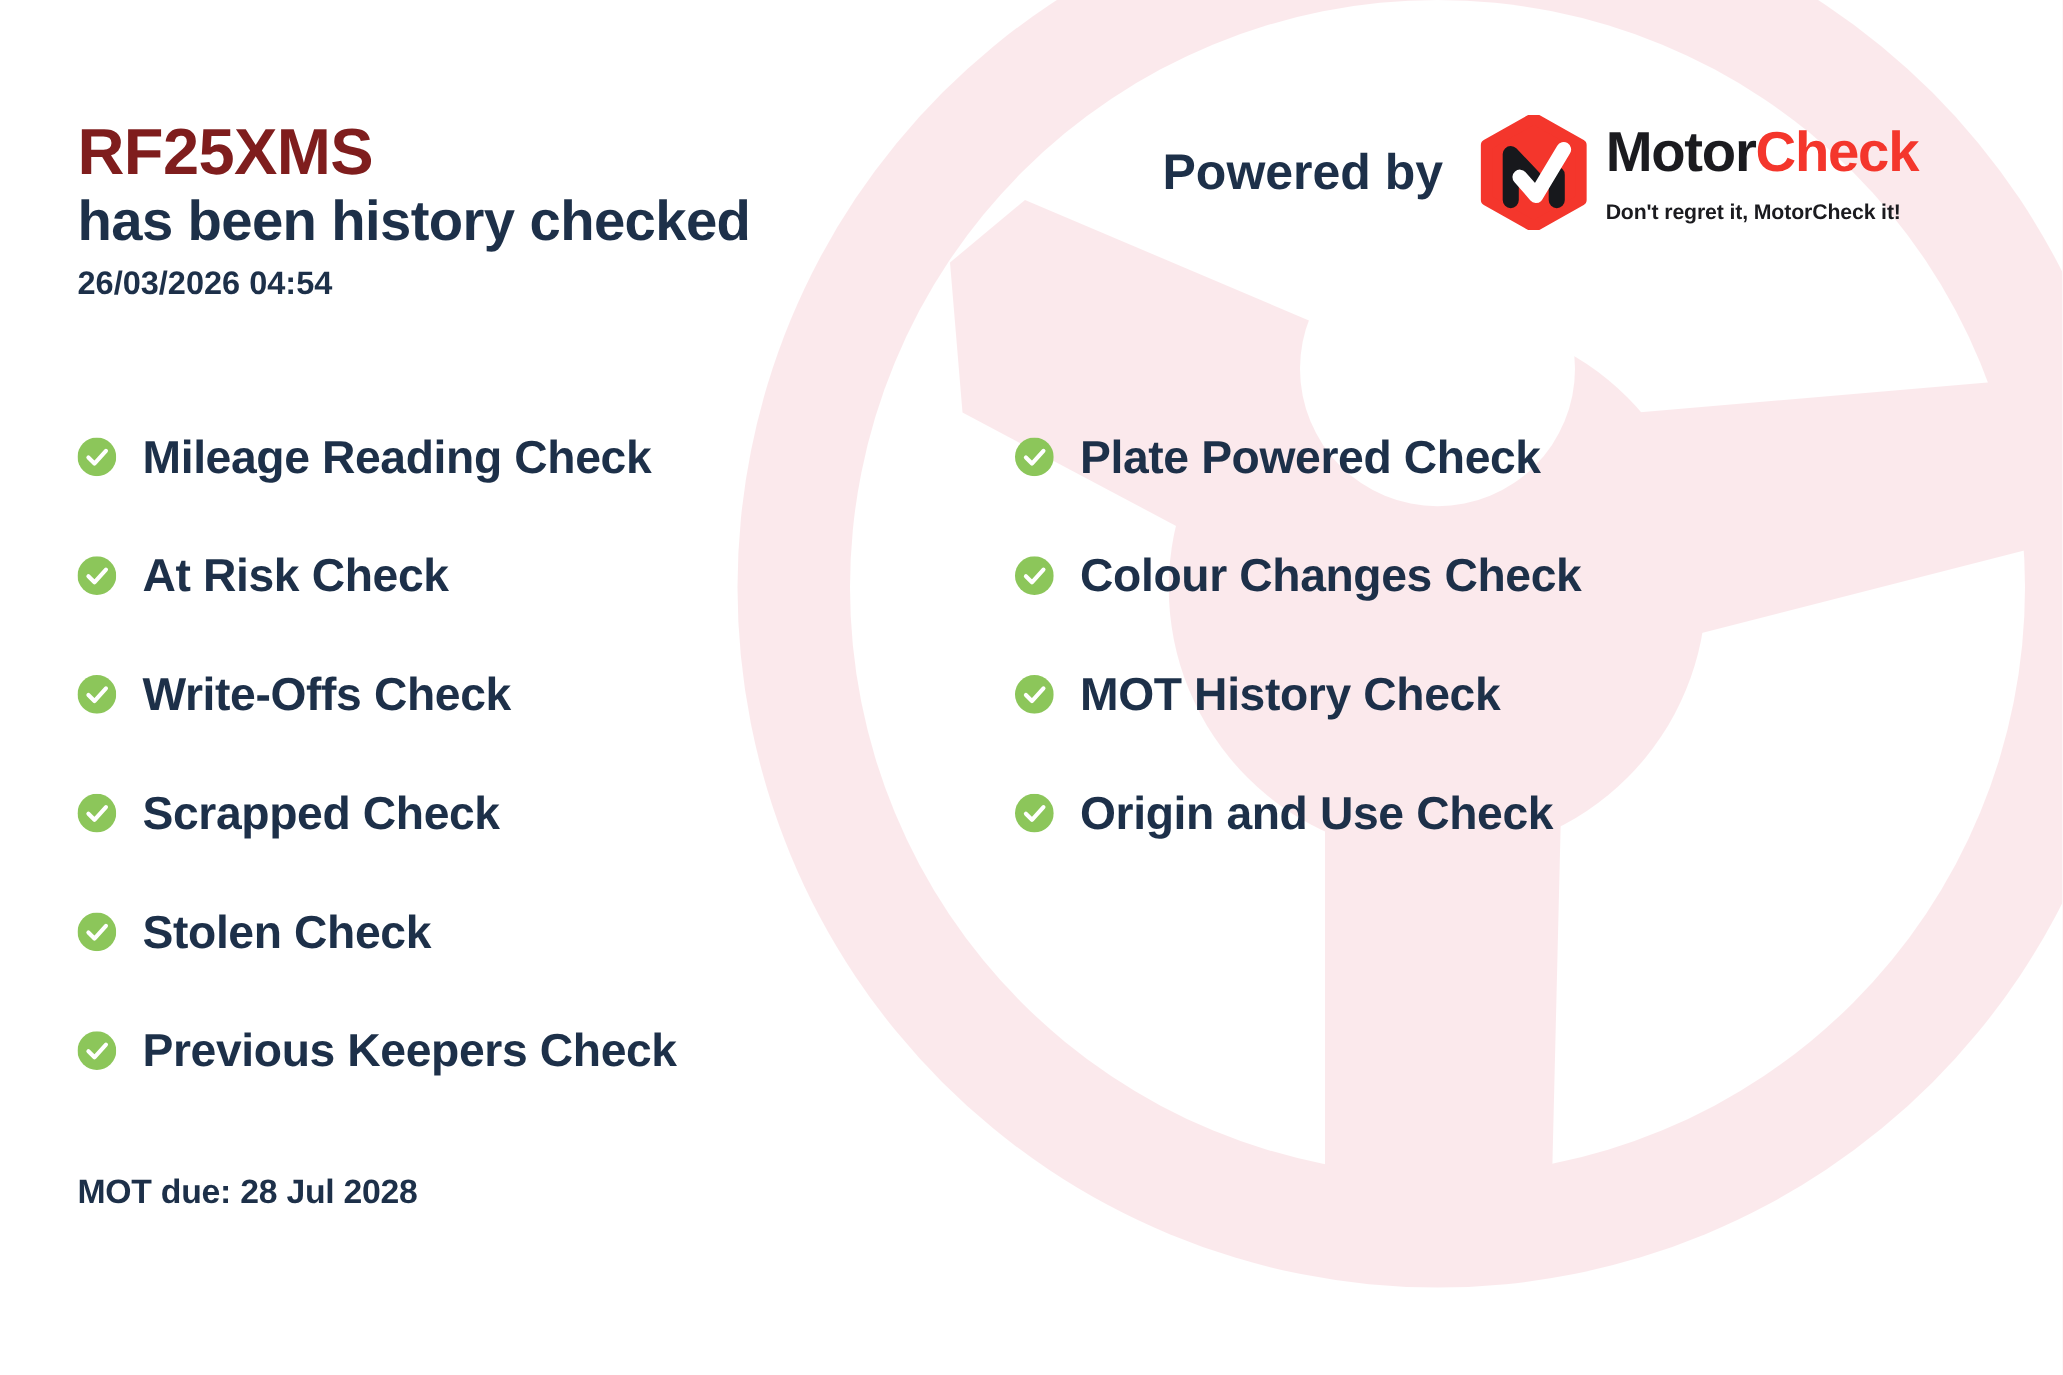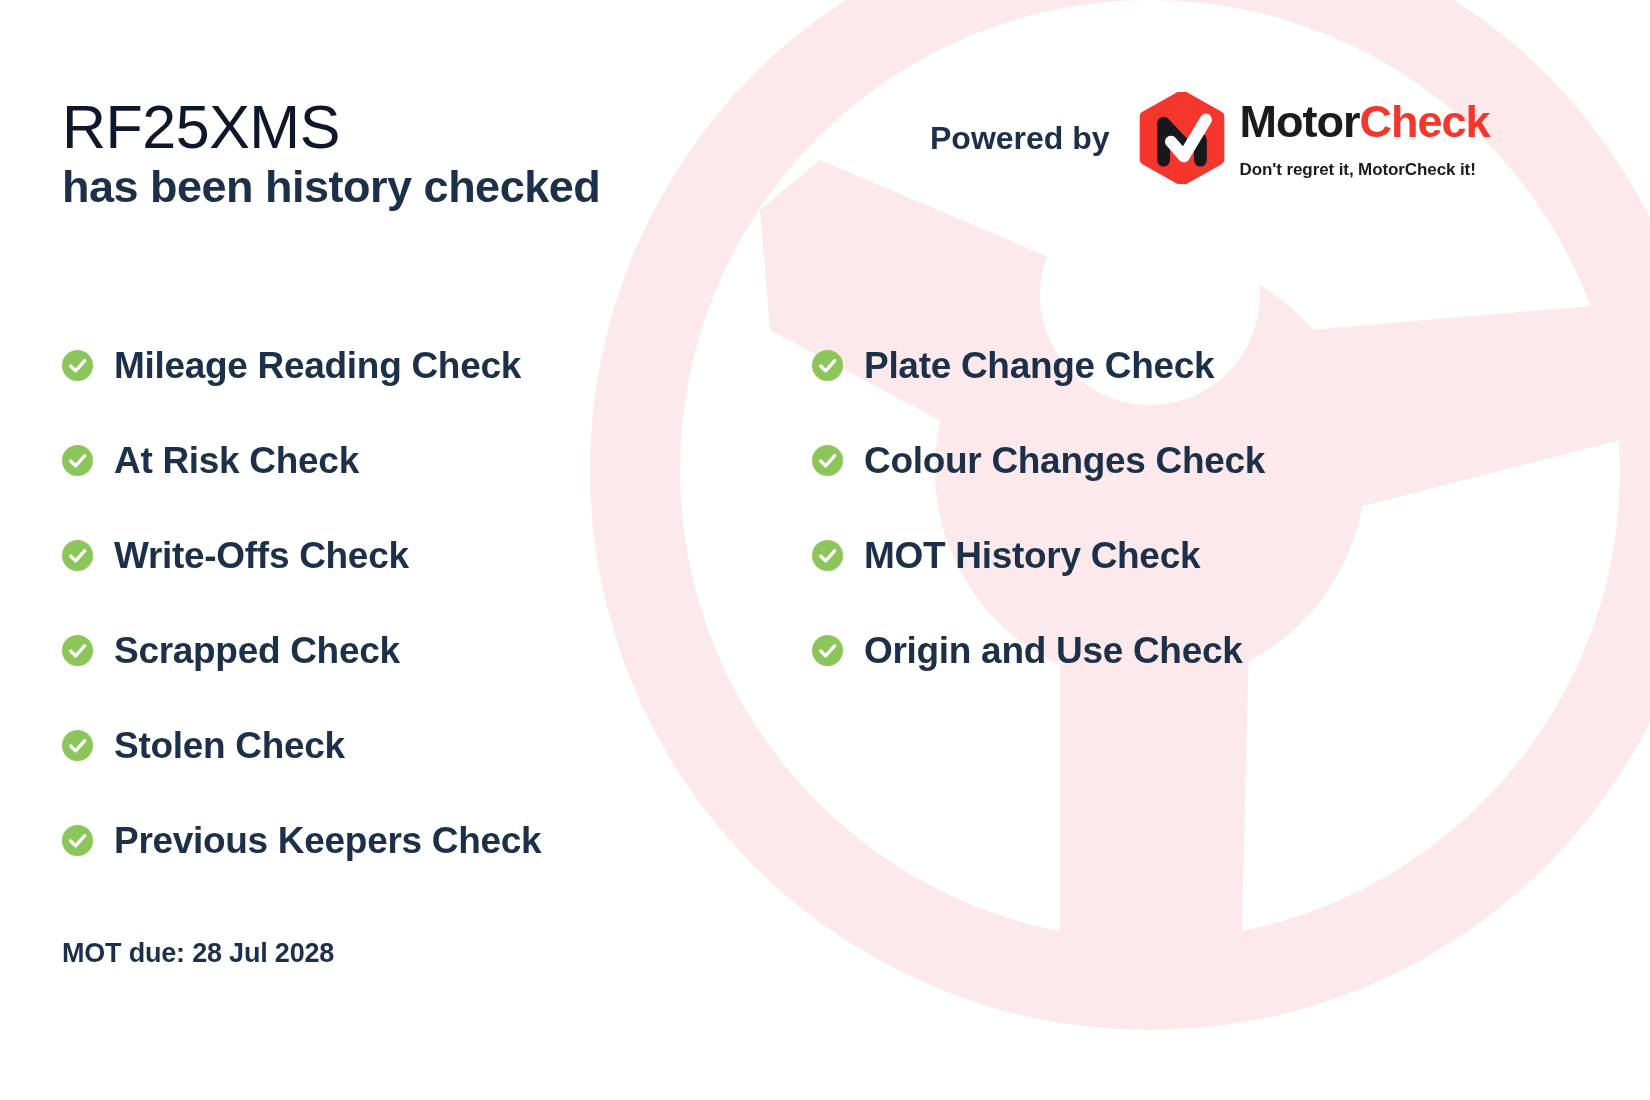--- a/index.html
+++ b/index.html
@@ -33,23 +33,23 @@
   }
 
   
   #header {
     position: absolute;
     left: 62px;
     top: 95px;
     width: 760px;
   }
   .reg-plate {
-    font-size: 61px;
-    font-weight: normal;
-    color: #0f172a;
+    font-size: 52px;
+    font-weight: bold;
+    color: #7f1d1d;
     line-height: 1.06;
     letter-spacing: -0.5px;
     margin: 0;
     white-space: nowrap;
   }
   .headline {
     font-size: 45px;
     font-weight: bold;
     color: #1d3049;
     line-height: 1.12;
@@ -68,21 +68,21 @@
   
   #powered-block {
     position: absolute;
     left: 930px;
     top: 92px;
     display: flex;
     align-items: center;
     gap: 26px;
   }
   #powered-by-label {
-    font-size: 32px;
+    font-size: 40px;
     font-weight: bold;
     color: #1d3049;
     white-space: nowrap;
   }
   #logo-lockup {
     display: flex;
     align-items: center;
     gap: 12px;
   }
   #logo-mark {
@@ -185,20 +185,21 @@
       </mask>
     </defs>
     <g clip-path="url(#card-clip)">
       <rect x="0" y="0" width="1650" height="1100" fill="#fbe9ec" mask="url(#wheel-mask)"></rect>
     </g>
   </svg>
 
   <div id="header">
     <div class="reg-plate">RF25XMS</div>
     <div class="headline">has been history checked</div>
+    <div class="timestamp">26/03/2026 04:54</div>
   </div>
 
   <div id="powered-block">
     <div id="powered-by-label">Powered by</div>
     <div id="logo-lockup">
       <svg id="logo-mark" viewBox="0 0 100 100" xmlns="http://www.w3.org/2000/svg">
         <path d="M50 3 L91 26 L91 74 L50 97 L9 74 L9 26 Z" fill="#f4362c" stroke="#f4362c" stroke-width="10" stroke-linejoin="round"></path>
         <path d="M30 74 L30 34 L50 55" fill="none" stroke="#17181c" stroke-width="14" stroke-linecap="round" stroke-linejoin="round"></path>
         <path d="M70 74 L70 52" fill="none" stroke="#17181c" stroke-width="14" stroke-linecap="round"></path>
         <path d="M38 54 L52 70 L76 30" fill="none" stroke="#ffffff" stroke-width="13" stroke-linecap="round" stroke-linejoin="round"></path>
@@ -263,21 +264,21 @@
 
     </div>
 
     <div class="check-col right">
 
       <div class="check-row">
         <svg class="check-badge" viewBox="0 0 32 32" xmlns="http://www.w3.org/2000/svg">
             <circle cx="16" cy="16" r="16" fill="#8cc65a"></circle>
             <path d="M9 16.5 L14 21.5 L23.5 11" fill="none" stroke="#ffffff" stroke-width="3.4" stroke-linecap="round" stroke-linejoin="round"></path>
           </svg>
-        <span class="check-label">Plate Change Check</span>
+        <span class="check-label">Plate Powered Check</span>
       </div>
 
       <div class="check-row">
         <svg class="check-badge" viewBox="0 0 32 32" xmlns="http://www.w3.org/2000/svg">
             <circle cx="16" cy="16" r="16" fill="#8cc65a"></circle>
             <path d="M9 16.5 L14 21.5 L23.5 11" fill="none" stroke="#ffffff" stroke-width="3.4" stroke-linecap="round" stroke-linejoin="round"></path>
           </svg>
         <span class="check-label">Colour Changes Check</span>
       </div>
 

